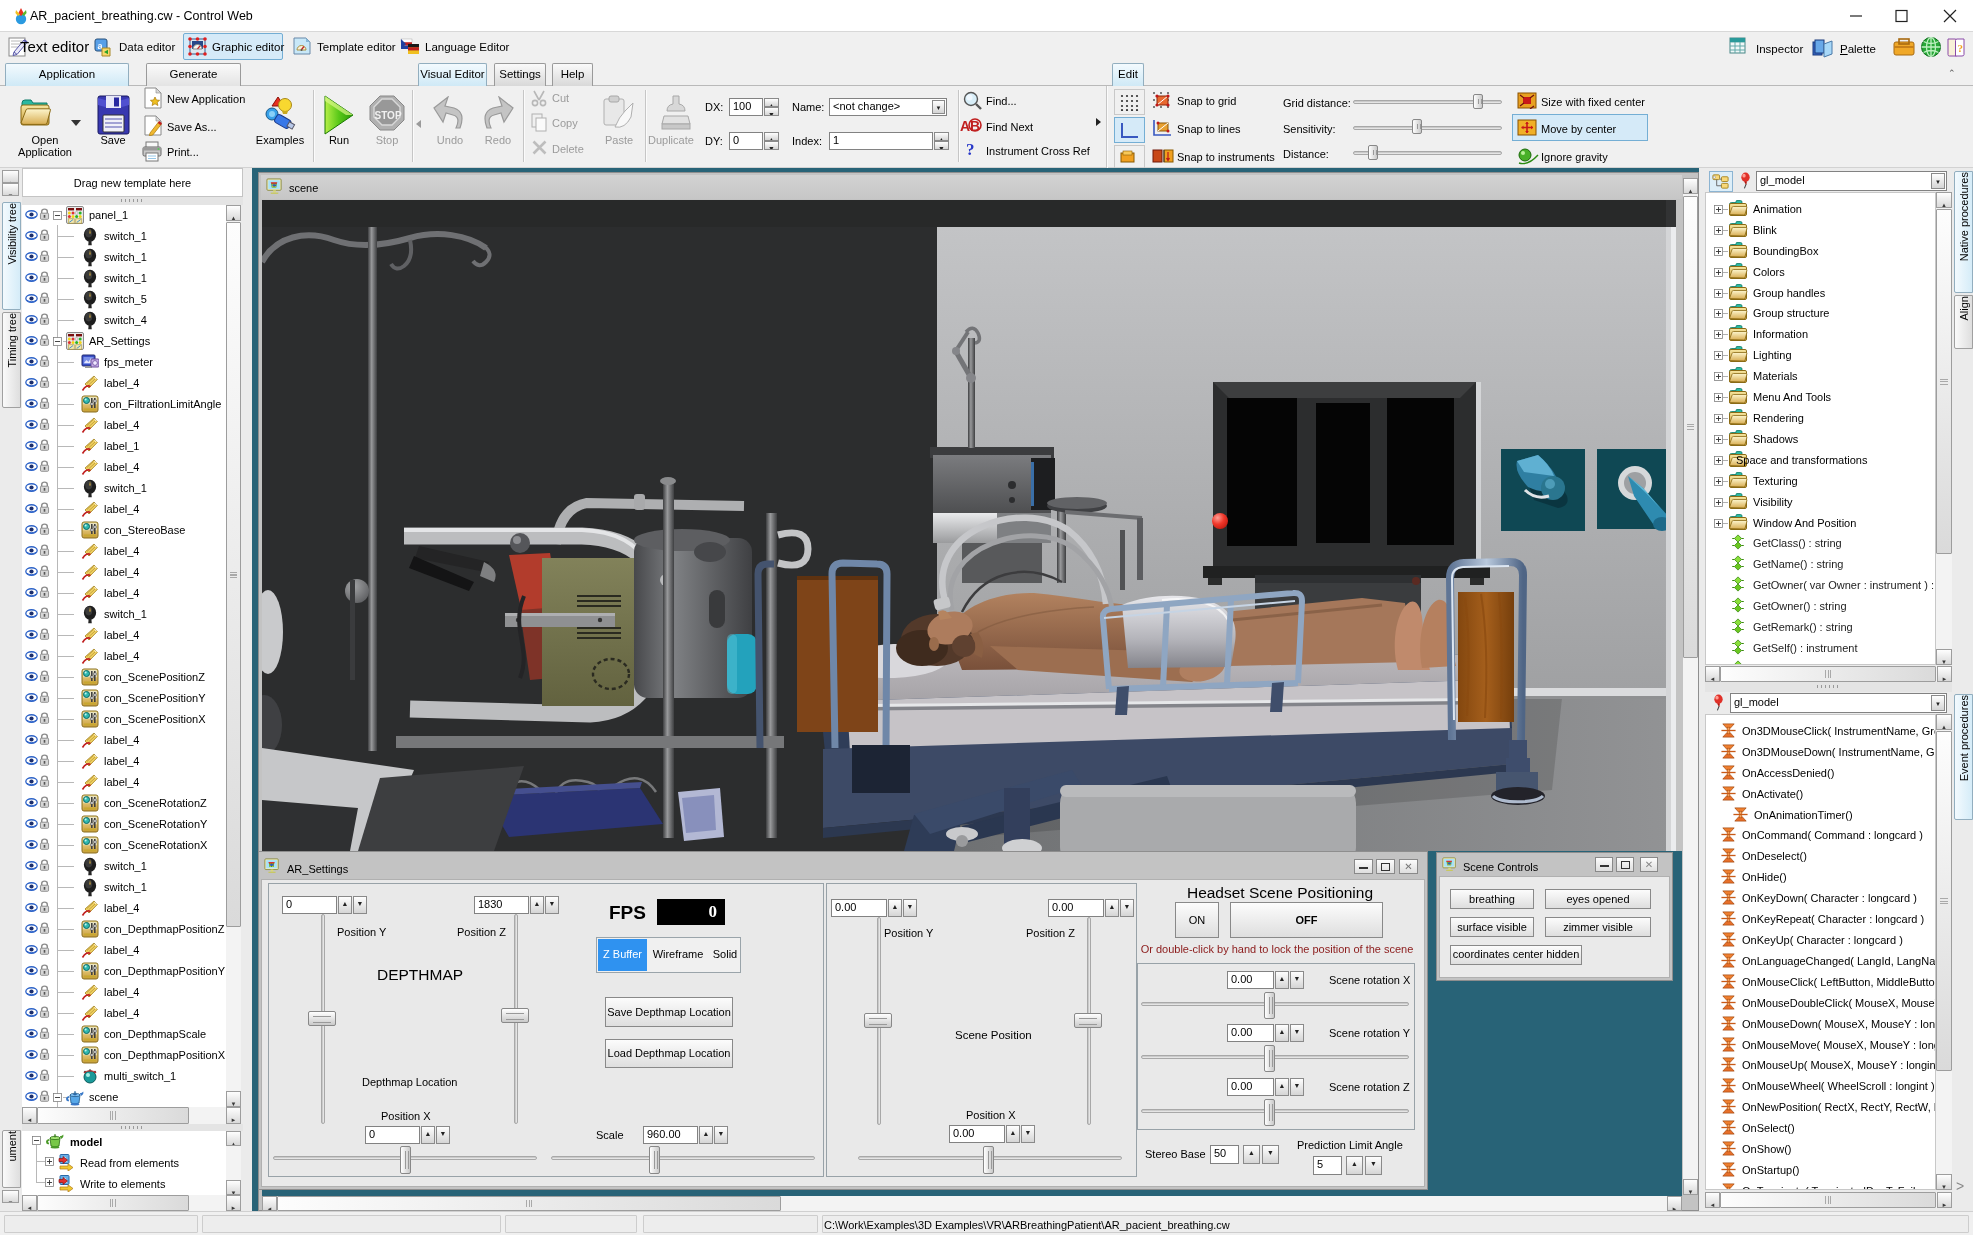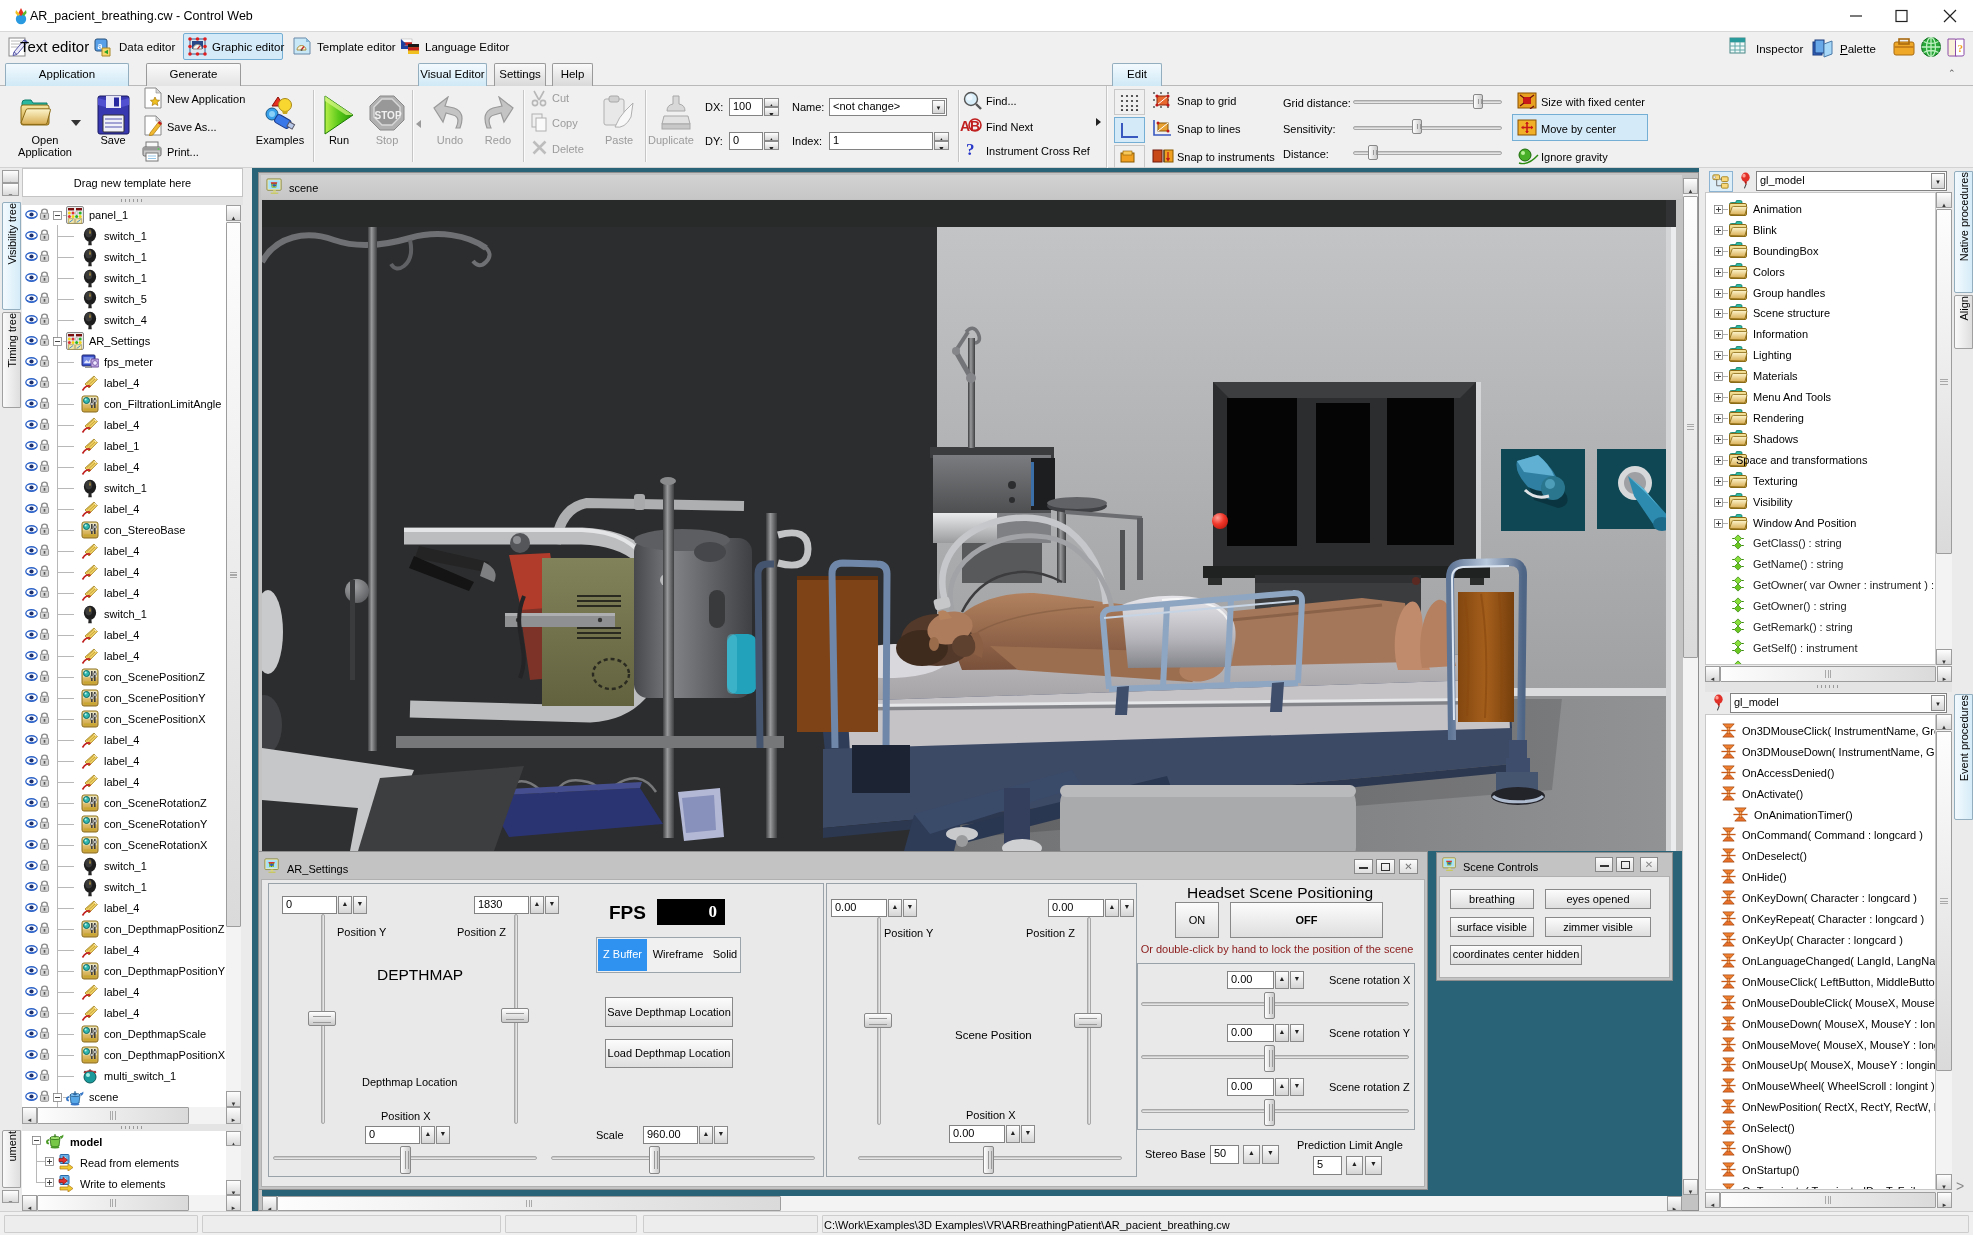--- a/index.html
+++ b/index.html
@@ -279,21 +279,21 @@
       <path d="M18 2h-7q-1.5 0-1.5 1.5V19h6.5q2 0 2-1.5z" fill="#fff" stroke="#8a4aa8"></path>
       <text x="11.5" y="15" font-size="11" font-weight="bold" fill="#f0a020" font-family="Liberation Serif">?</text>
     </svg>
   </div>
 <div class="a" style="left:0;top:62px;width:1973px;height:24px;background:#f0f0f0;border-bottom:1px solid #b9b9b9">
     <div class="tabact" style="left:5px;top:1px;width:124px;height:23px">Application</div>
     <div class="tab" style="left:146px;top:1px;width:95px;height:34px">Generate</div>
     <div class="tabact" style="left:418px;top:1px;width:69px;height:23px">Visual Editor</div>
     <div class="tab" style="left:494px;top:1px;width:52px;height:23px">Settings</div>
     <div class="tab" style="left:552px;top:1px;width:41px;height:23px">Help</div>
-    <div class="tabact" style="left:1112px;top:1px;width:50px;height:23px">Edit</div>
+    <div class="tabact" style="left:1112px;top:1px;width:32px;height:23px">Edit</div>
     <div class="a" style="left:1948px;top:6px;width:14px;height:12px;color:#555;font-size:9px">⌃</div>
   </div>
 <div class="a" style="left:0;top:86px;width:1973px;height:82px;background:#f0f0f0;border-bottom:1px solid #d2d2d2">
     <svg class="ico" style="left:16px;top:11px" width="40" height="32" viewBox="0 0 40 32">
       <path d="M6 6q0-3 3-3h6l2 3h14v4H6z" fill="#2ab8a0" stroke="#0c7a68"></path>
       <rect x="5" y="8" width="28" height="20" rx="2" fill="url(#gold)" stroke="#8a6a14"></rect>
       <path d="M5 26L10 13q.4-1.2 1.8-1.2h21.4q1.6 0 1.2 1.4L31 26q-.4 1.4-1.8 1.4H7z" fill="url(#gold2)" stroke="#8a6a14"></path>
     </svg>
     <div class="a" style="left:71px;top:34px;border-left:5px solid transparent;border-right:5px solid transparent;border-top:6px solid #333"></div>
     <div class="lbl" style="left:5px;top:48px;width:80px;text-align:center">Open<br>Application</div>
@@ -1591,21 +1591,21 @@
       <div class="lbl" style="left:47px;top:3px">Group handles</div>
     </div>
     <div class="a" style="top:111px;left:0;width:231px;height:21px">
       <svg class="a" style="left:8px;top:5px" width="9" height="9">
         <use href="#s-pp"></use>
       </svg>
       <div class="a" style="left:17px;top:9px;width:5px;height:1px;background:#b0b0b0"></div>
       <svg class="a" style="left:22px;top:0px" width="20" height="17">
         <use href="#s-folder"></use>
       </svg>
-      <div class="lbl" style="left:47px;top:3px">Scene structure</div>
+      <div class="lbl" style="left:47px;top:3px">Group structure</div>
     </div>
     <div class="a" style="top:132px;left:0;width:231px;height:21px">
       <svg class="a" style="left:8px;top:5px" width="9" height="9">
         <use href="#s-pp"></use>
       </svg>
       <div class="a" style="left:17px;top:9px;width:5px;height:1px;background:#b0b0b0"></div>
       <svg class="a" style="left:22px;top:0px" width="20" height="17">
         <use href="#s-folder"></use>
       </svg>
       <div class="lbl" style="left:47px;top:3px">Information</div>

